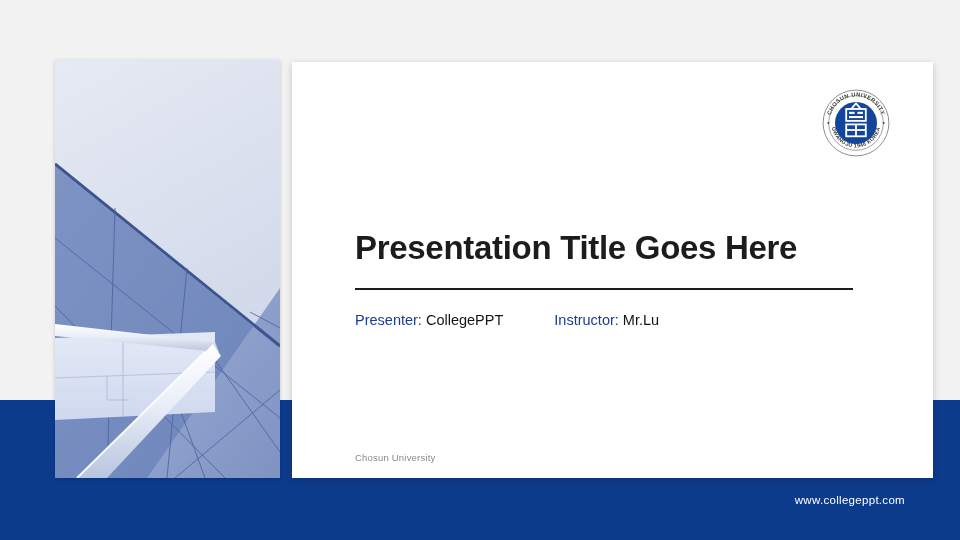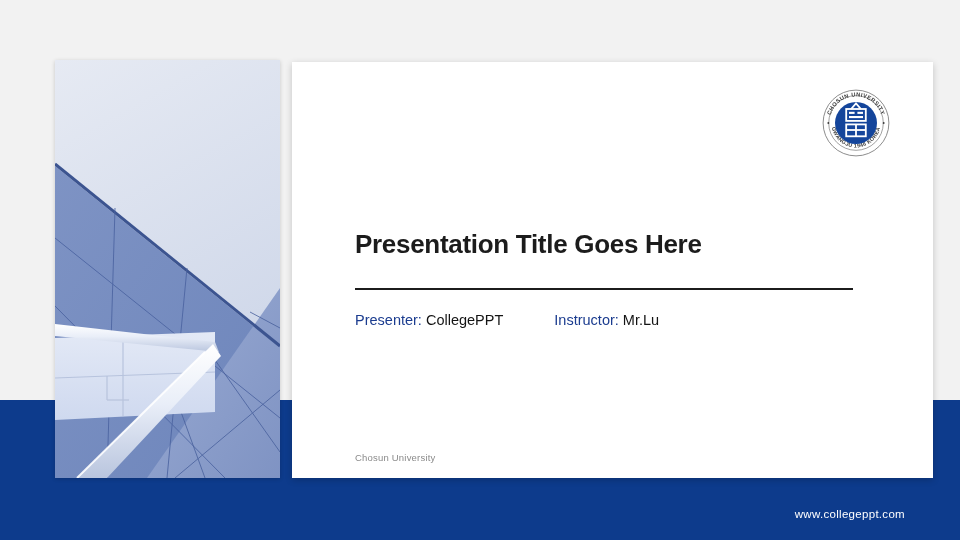--- a/index.html
+++ b/index.html
@@ -9,21 +9,21 @@
     background:#f2f2f2;
   }
   #stage { position:relative; width:960px; height:540px; background:#f2f2f2; }
 
   
   .band {
     position:absolute; left:0; top:400px; width:960px; height:140px;
     background:#0d3b8c;
   }
   .band-url {
-    position:absolute; right:55px; bottom:20px;
+    position:absolute; right:55px; bottom:34px;
     color:#ffffff; font-size:11.5px; letter-spacing:.3px;
   }
 
   
   .photo {
     position:absolute; left:55px; top:60px; width:225px; height:418px;
     overflow:hidden; background:#c9d2e6;
     box-shadow:0 1px 4px rgba(0,0,0,.18);
   }
   .photo svg { display:block; width:100%; height:100%; }
@@ -35,21 +35,21 @@
     box-shadow:0 2px 7px rgba(0,0,0,.20);
   }
 
   
   .seal { position:absolute; right:42px; top:26px; width:70px; height:70px; }
   .seal svg { display:block; width:70px; height:70px; }
 
   
   .title {
     position:absolute; left:63px; top:167px; width:520px;
-    font-size:26px; font-weight:bold; color:#1c1c1c;
+    font-size:33px; font-weight:bold; color:#1c1c1c;
     letter-spacing:-.3px; white-space:nowrap;
   }
   .rule {
     position:absolute; left:63px; top:226px; width:498px; height:1.5px;
     background:#1c1c1c;
   }
   .meta { position:absolute; left:63px; top:250px; font-size:14.5px; font-weight:normal; }
   .meta .slot { display:inline-block; }
   .meta .slot.second { margin-left:47px; }
   .lbl { color:#1b3c8f; }

